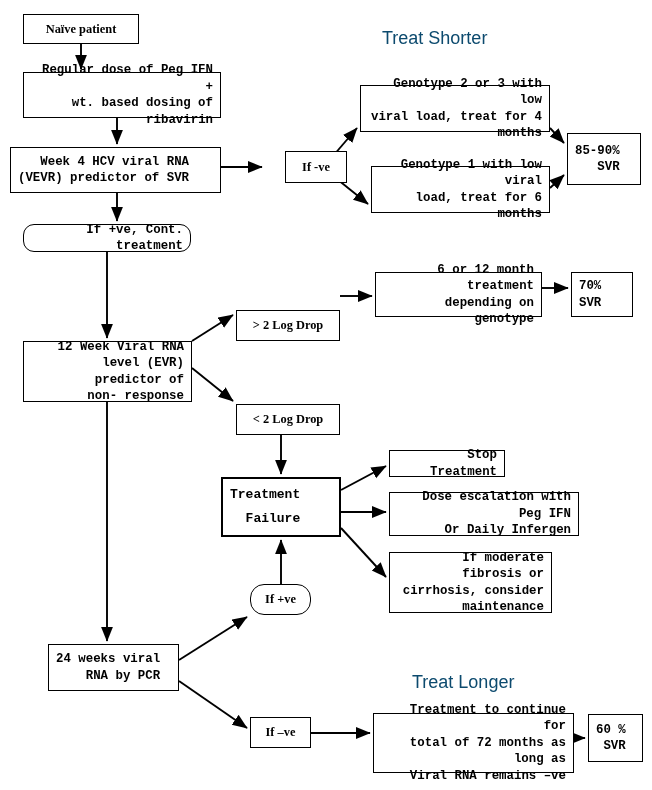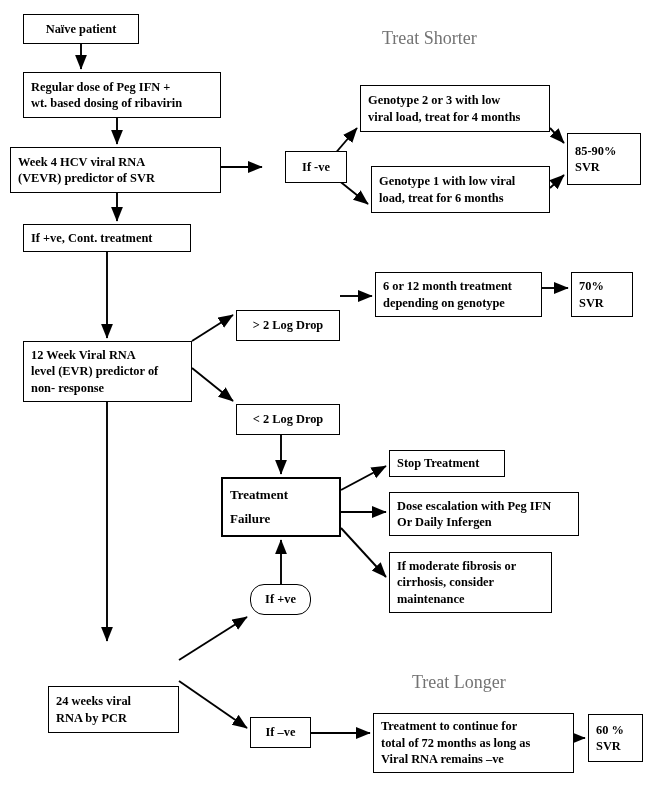--- a/index.html
+++ b/index.html
@@ -38,34 +38,35 @@
     justify-content: center;
     padding: 0 7px;
     white-space: pre-line;
   }
   .node.center {
     align-items: center;
     text-align: center;
   }
   .node.left {
     align-items: flex-start;
-    text-align: left;
+    text-align: right;
+    font-family: Liberation Mono, monospace;
   }
   .node.bigbold {
     font-size: 13px;
     line-height: 24px;
     font-weight: bold;
     border-width: 2.2px;
   }
   .heading {
     position: absolute;
-    font-family: Liberation Serif, serif;
+    font-family: Liberation Sans, sans-serif;
     font-weight: normal;
     font-size: 18px;
-    color: #737373;
+    color: #0c4a6e;
     white-space: nowrap;
   }
 </style>
 </head>
 <body>
 
 <div id="canvas">
 
   <svg id="arrows" viewBox="0 0 652 790">
     <defs>
@@ -129,21 +130,21 @@
   <div class="node center" style="left:23px; top:14px; width:116px; height:30px;">Naïve patient</div>
 
   <div class="node left" style="left:23px; top:72px; width:198px; height:46px;">Regular dose of Peg IFN +
 wt. based dosing of ribavirin</div>
 
   <div class="node left" style="left:10px; top:147px; width:211px; height:46px;">Week 4 HCV viral RNA
 (VEVR) predictor of SVR</div>
 
   <div class="node center" style="left:265px; top:151px; width:62px; height:32px;margin-left:20px;">If -ve</div>
 
-  <div class="node left" style="left:23px; top:224px; width:168px; height:28px;">If +ve, Cont. treatment</div>
+  <div class="node left" style="left:23px; top:224px; width:168px; height:28px;border-radius:11px;">If +ve, Cont. treatment</div>
 
   <div class="node left" style="left:360px; top:85px; width:190px; height:47px;">Genotype 2 or 3 with low
 viral load, treat for 4 months</div>
 
   <div class="node left" style="left:371px; top:166px; width:179px; height:47px;">Genotype 1 with low viral
 load, treat for 6 months</div>
 
   <div class="node left" style="left:567px; top:133px; width:74px; height:52px;">85-90%
 SVR</div>
 
@@ -168,21 +169,21 @@
 
   <div class="node left" style="left:389px; top:492px; width:190px; height:44px;">Dose escalation with Peg IFN
 Or Daily Infergen</div>
 
   <div class="node left" style="left:389px; top:552px; width:163px; height:61px;">If moderate fibrosis or
 cirrhosis, consider
 maintenance</div>
 
   <div class="node center" style="left:250px; top:584px; width:61px; height:31px;border-radius:14px;">If +ve</div>
 
-  <div class="node left" style="left:48px; top:644px; width:131px; height:47px;margin-top:42px;">24 weeks viral
+  <div class="node left" style="left:48px; top:644px; width:131px; height:47px;">24 weeks viral
 RNA by PCR</div>
 
   <div class="node center" style="left:250px; top:717px; width:61px; height:31px;">If –ve</div>
 
   <div class="node left" style="left:373px; top:713px; width:201px; height:60px;">Treatment to continue for
 total of 72 months as long as
 Viral RNA remains  –ve</div>
 
   <div class="node left" style="left:588px; top:714px; width:55px; height:48px;">60 %
 SVR</div>

